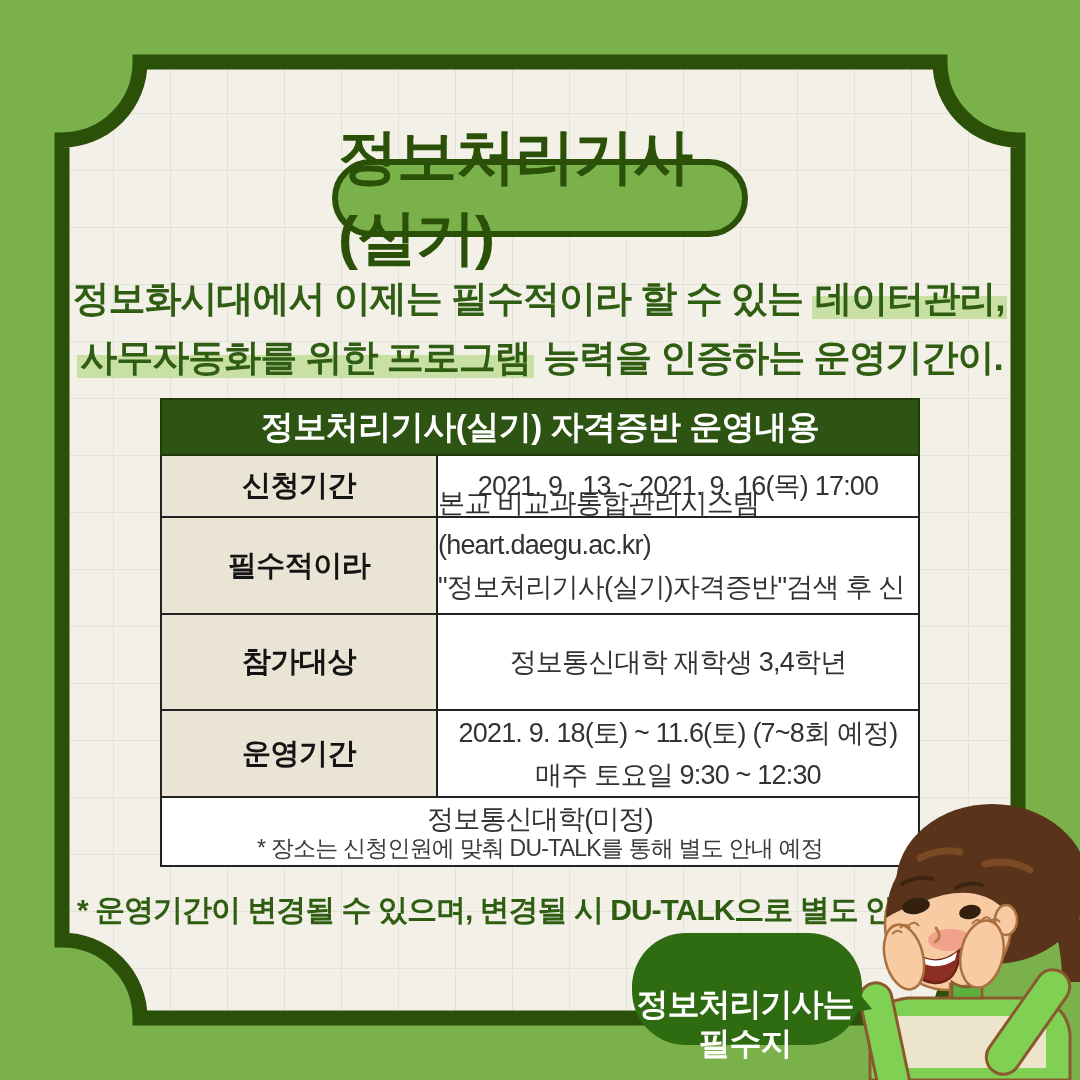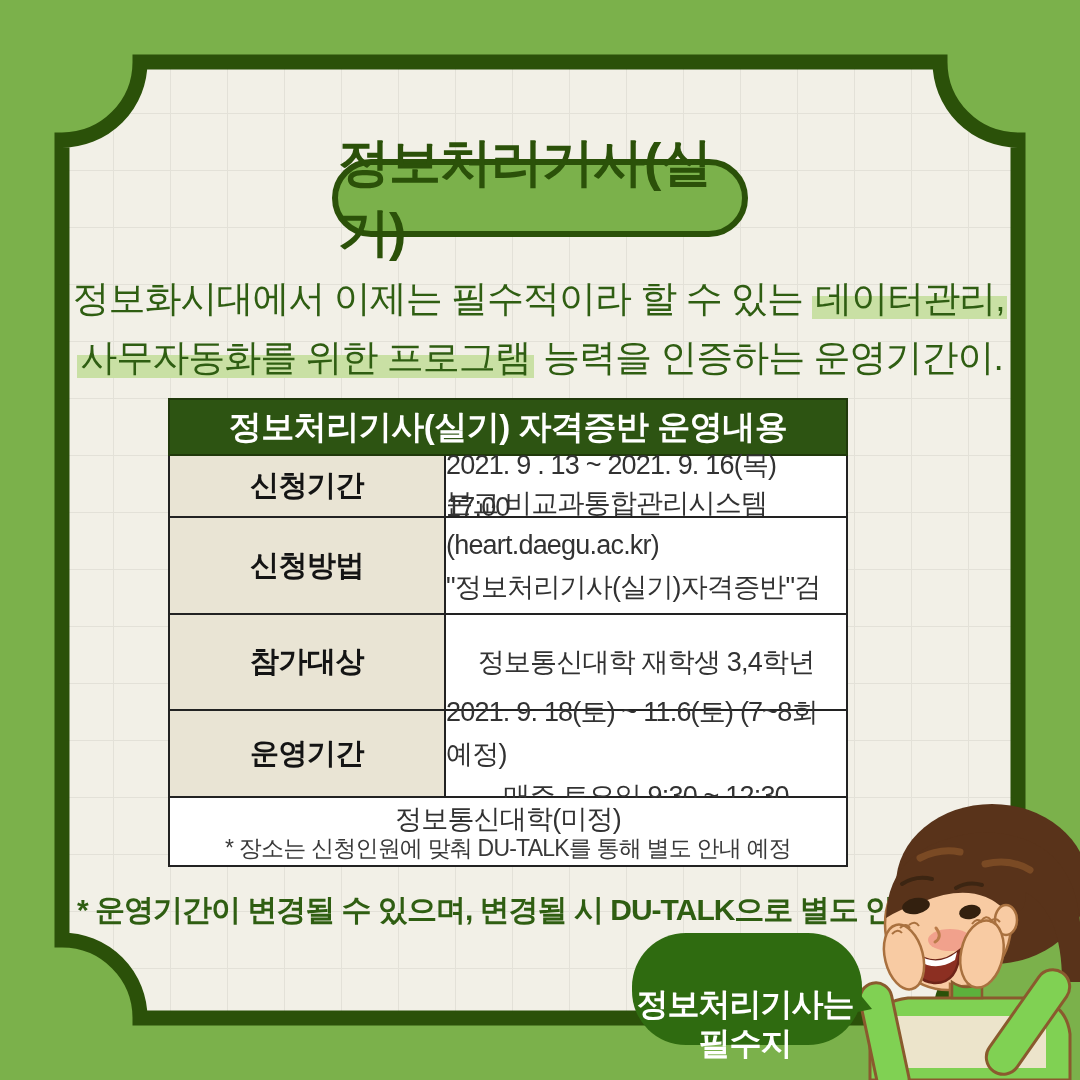--- a/index.html
+++ b/index.html
@@ -7,29 +7,29 @@
     position:relative;width:1080px;height:1080px;overflow:hidden;
     background:#7bb14b;
     font-family:"Liberation Sans","DejaVu Sans",sans-serif;
   }
   .layer{position:absolute;}
   
   .pill{
     left:332px;top:159px;width:404px;height:66px;
     background:#7bb14b;border:6px solid #2b5109;border-radius:42px;
     display:flex;align-items:center;justify-content:center;
-    color:#2b5109;font-size:52px;font-weight:800;letter-spacing:-1px;
+    color:#2b5109;font-size:60px;font-weight:800;letter-spacing:-1px;
   }
   
   .intro{left:0;top:269px;width:1080px;text-align:center;
-    color:#2f5e12;font-weight:400;font-size:37px;letter-spacing:-1px;}
+    color:#2f5e12;font-weight:700;font-size:37px;letter-spacing:-1px;}
   .intro-line{height:59px;line-height:59px;}
   .hl{background:linear-gradient(to bottom,transparent 45%,#c9e0a4 45%);padding:0 3px;}
   
-  .tblwrap{left:168px;top:398px;width:680px;}
+  .tblwrap{left:160px;top:398px;width:760px;}
   .thead{
     box-sizing:border-box;height:58px;background:#2d5412;border:2px solid #20390b;
     display:flex;align-items:center;justify-content:center;
     color:#ffffff;font-size:33px;font-weight:600;letter-spacing:-0.5px;
   }
   .tbody{box-sizing:border-box;border:2px solid #222222;border-top:none;background:#0f172a;}
   .trow{display:flex;border-top:2px solid #222222;}
   .trow:first-child{border-top:none;}
   .tlbl{
     box-sizing:border-box;width:276px;background:#e9e4d4;border-right:2px solid #222222;
@@ -83,21 +83,21 @@
       <span>정보처리기사(실기) 자격증반 운영내용</span>
     </div>
     <div class="tbody">
       <div class="trow h60">
         <div class="tlbl">신청기간</div>
         <div class="tval">
           <div class="ln">2021. 9 . 13 ~ 2021. 9. 16(목) 17:00</div>
         </div>
       </div>
       <div class="trow h95">
-        <div class="tlbl">신청방법</div>
+        <div class="tlbl">필수적이라</div>
         <div class="tval">
           <div class="ln">본교 비교과통합관리시스템(heart.daegu.ac.kr)</div>
           <div class="ln">"정보처리기사(실기)자격증반"검색 후 신청</div>
         </div>
       </div>
       <div class="trow h94">
         <div class="tlbl">참가대상</div>
         <div class="tval">
           <div class="ln">정보통신대학 재학생 3,4학년</div>
         </div>

